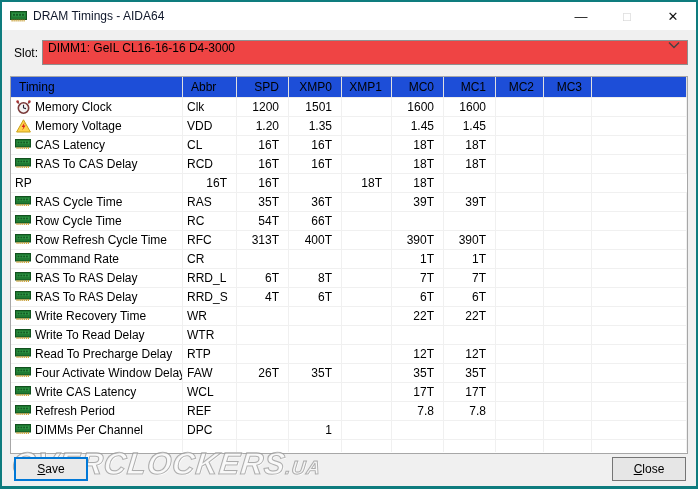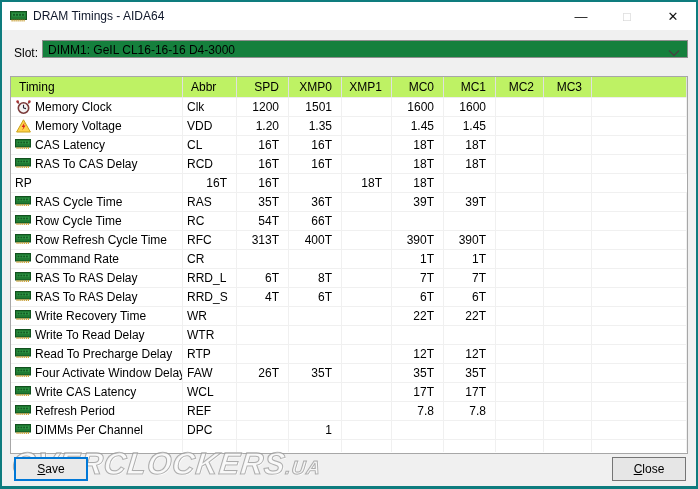--- a/index.html
+++ b/index.html
@@ -12,32 +12,32 @@
   
   .titlebar{position:absolute;left:0;top:0;right:0;height:28px;background:#ffffff;display:flex;align-items:center;}
   .titlebar .app-icon{margin-left:8px;width:17px;height:17px;display:flex;align-items:center;}
   .titlebar .title{margin-left:6px;font-size:12px;color:#0f172a;}
   .caption-buttons{margin-left:auto;display:flex;height:100%;}
   .cap-btn{width:46px;height:100%;display:flex;align-items:center;justify-content:center;font-size:13px;color:#111;}
   .cap-btn.disabled{color:#cfcfcf;}
   
   .slot-label{position:absolute;left:12px;top:44px;font-size:12px;}
   .combobox{
-    position:absolute;left:40px;top:38px;width:646px;height:18px;
-    background:#15803d;border:1px solid #8f8f8f;display:flex;align-items:flex-end;
+    position:absolute;left:40px;top:38px;width:646px;height:25px;
+    background:#ef4444;border:1px solid #8f8f8f;display:flex;align-items:flex-start;
   }
   .combobox .combo-value{margin-left:5px;flex:1;font-size:12px;white-space:nowrap;overflow:hidden;}
   .combobox .chev{margin-right:7px;display:flex;align-items:center;}
   
   .listview{
     position:absolute;left:8px;top:74px;width:678px;height:378px;
     background:#fff;border:1px solid #a7a7a7;overflow:hidden;
     --cols:172px 54px 52px 53px 50px 52px 52px 48px 48px 1fr;
   }
-  .lv-header{display:grid;grid-template-columns:var(--cols);height:21px;background:#bef264;}
+  .lv-header{display:grid;grid-template-columns:var(--cols);height:21px;background:#1d4ed8;}
   .lv-header .hcell{
     display:flex;align-items:center;padding:0 9px 0 8px;border-right:1px solid #e0e0e0;
     white-space:nowrap;overflow:hidden;
   }
   .lv-header .hcell.num{justify-content:flex-end;}
   .lv-header{border-bottom:1px solid #ededed;}
   .lv-row{display:grid;grid-template-columns:var(--cols);height:19px;border-bottom:1px solid #f0f0f0;}
   .lv-row .cell{
     display:flex;align-items:center;padding:0 9px 0 4px;border-right:1px solid #f0f0f0;
     white-space:nowrap;overflow:hidden;

